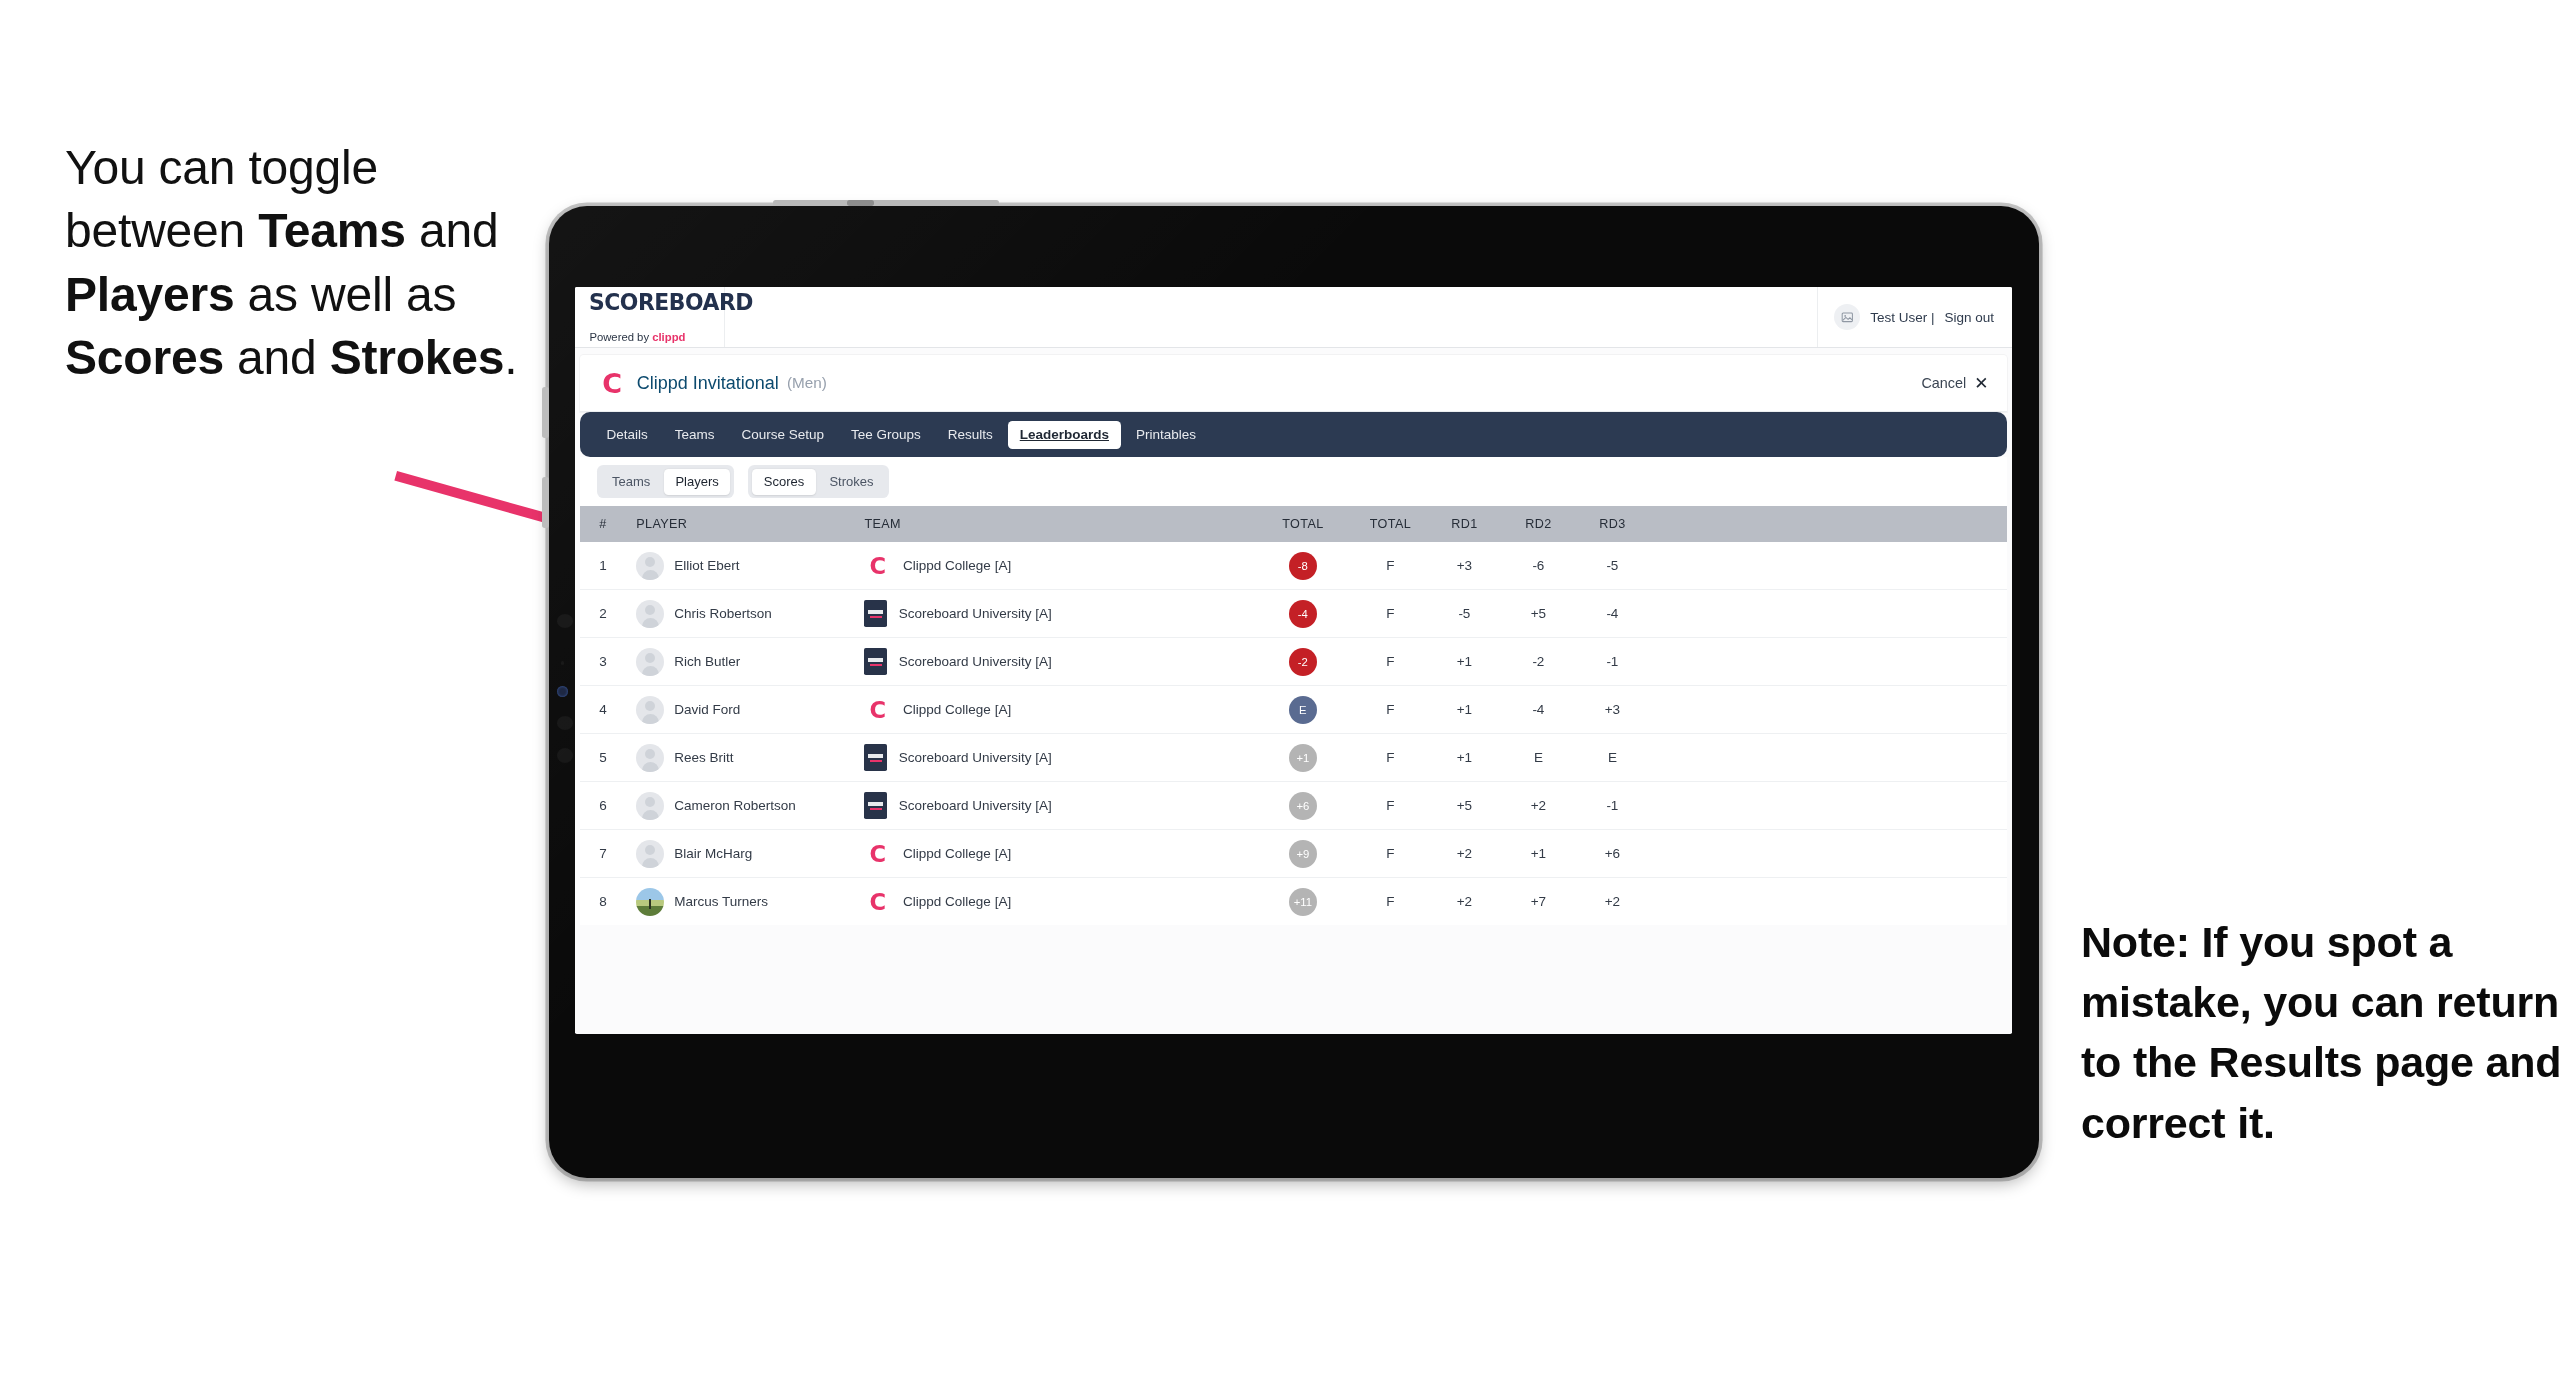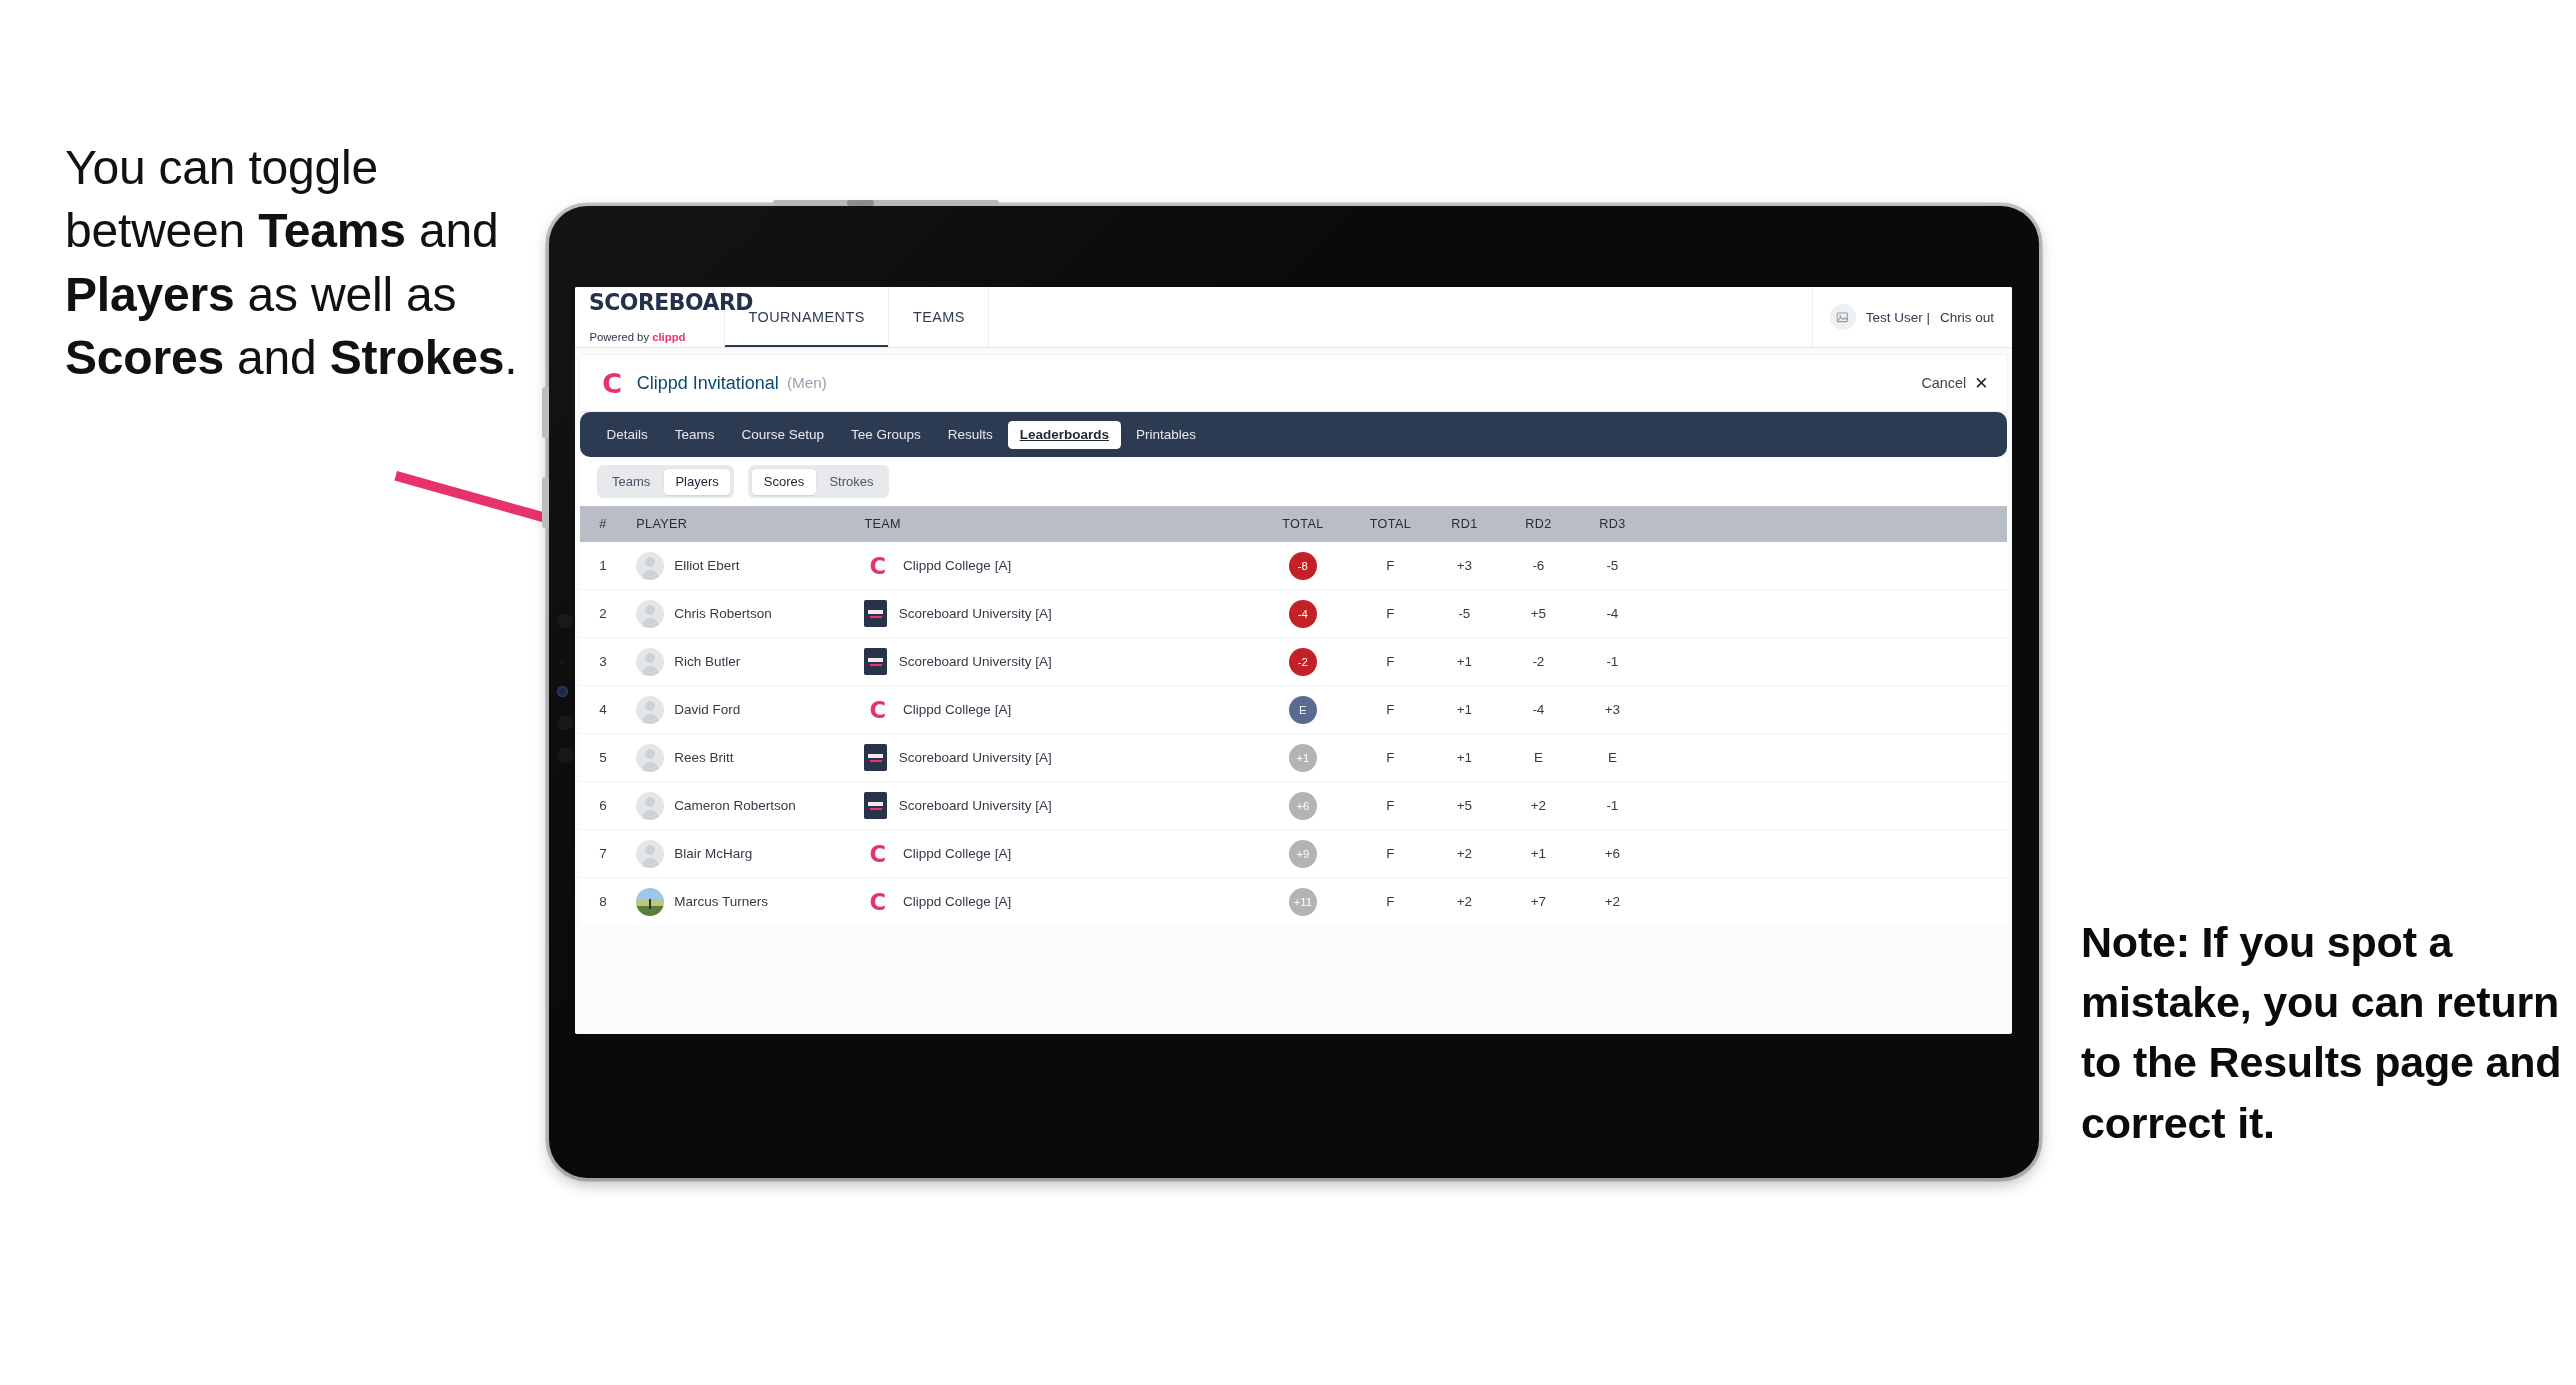--- a/index.html
+++ b/index.html
@@ -221,36 +221,32 @@
 
   <div class="tablet-inner-gloss"></div>
 
   <div class="screen">
     <div class="page">
 
       <div class="topbar">
         <div class="logo-box">
           <div class="logo-word">SCOREBOARD</div>
           <div class="logo-sub"><span>Powered by </span><span class="brandpink">clippd</span></div>
-        </div>
-        <div class="topnav">
-          <div class="titem active">TOURNAMENTS</div>
-          <div class="titem">TEAMS</div>
         </div>
         <div class="topbar-spacer"></div>
         <div class="topbar-right">
           <div class="av-circle">
             <svg width="12.6" height="12.6" viewBox="0 0 16 16" fill="none" stroke="#8f97a3" stroke-width="1.3">
               <rect x="1.5" y="2.5" width="13" height="11" rx="1.2"></rect>
               <circle cx="5.3" cy="6.2" r="1.1" fill="#8f97a3" stroke="none"></circle>
               <path d="M2.2 12 L6.2 8.2 L9 10.6 L11.3 8.6 L14 11.3"></path>
             </svg>
           </div>
           <div class="tuser">Test User |</div>
-          <div class="tsign">Chris out</div>
+          <div class="tsign">Sign out</div>
         </div>
       </div>
 
       <div class="titlebar">
         <div class="c-mark">C</div>
         <div class="t-name">Clippd Invitational</div>
         <div class="t-gender">(Men)</div>
         <div class="t-spacer"></div>
         <div class="cancel">Cancel</div>
         <div class="cancel-x">✕</div>

